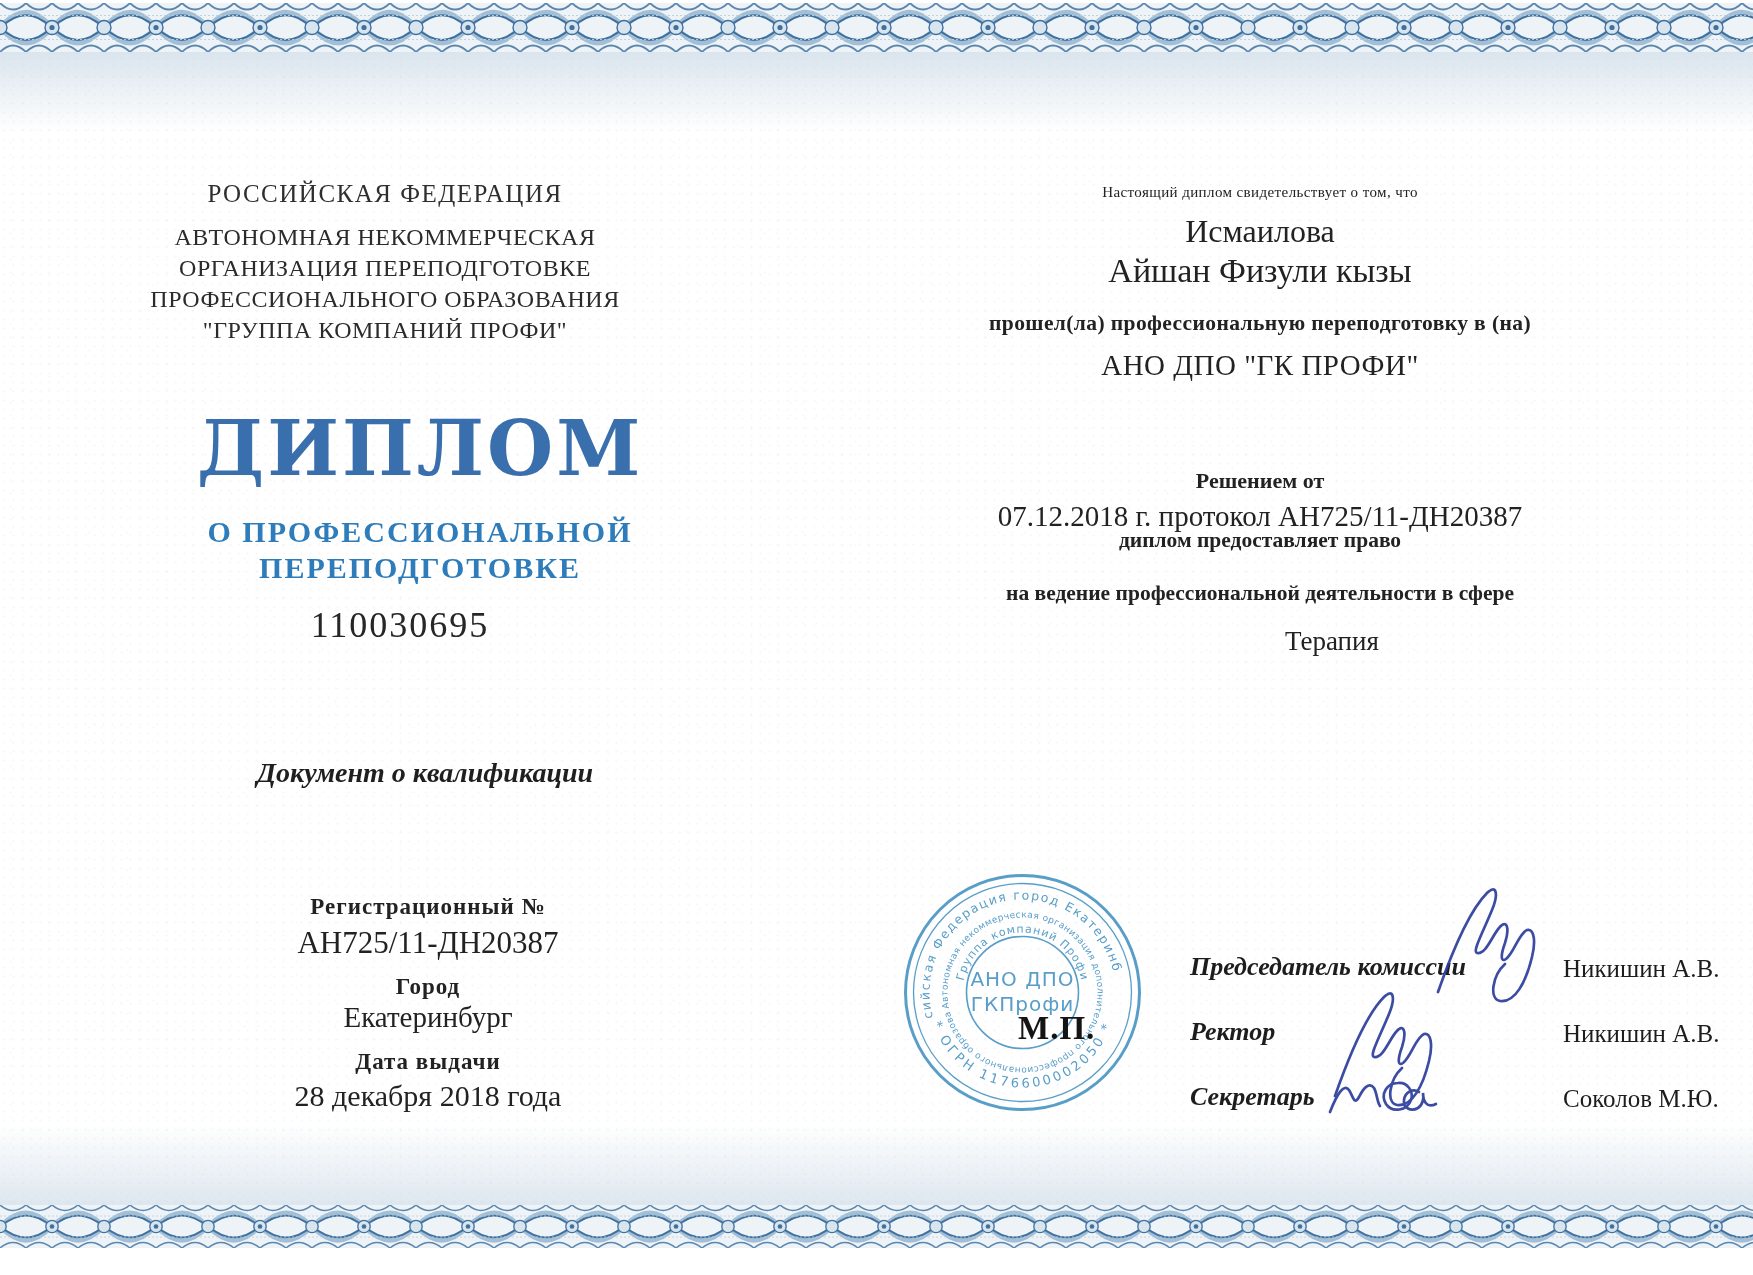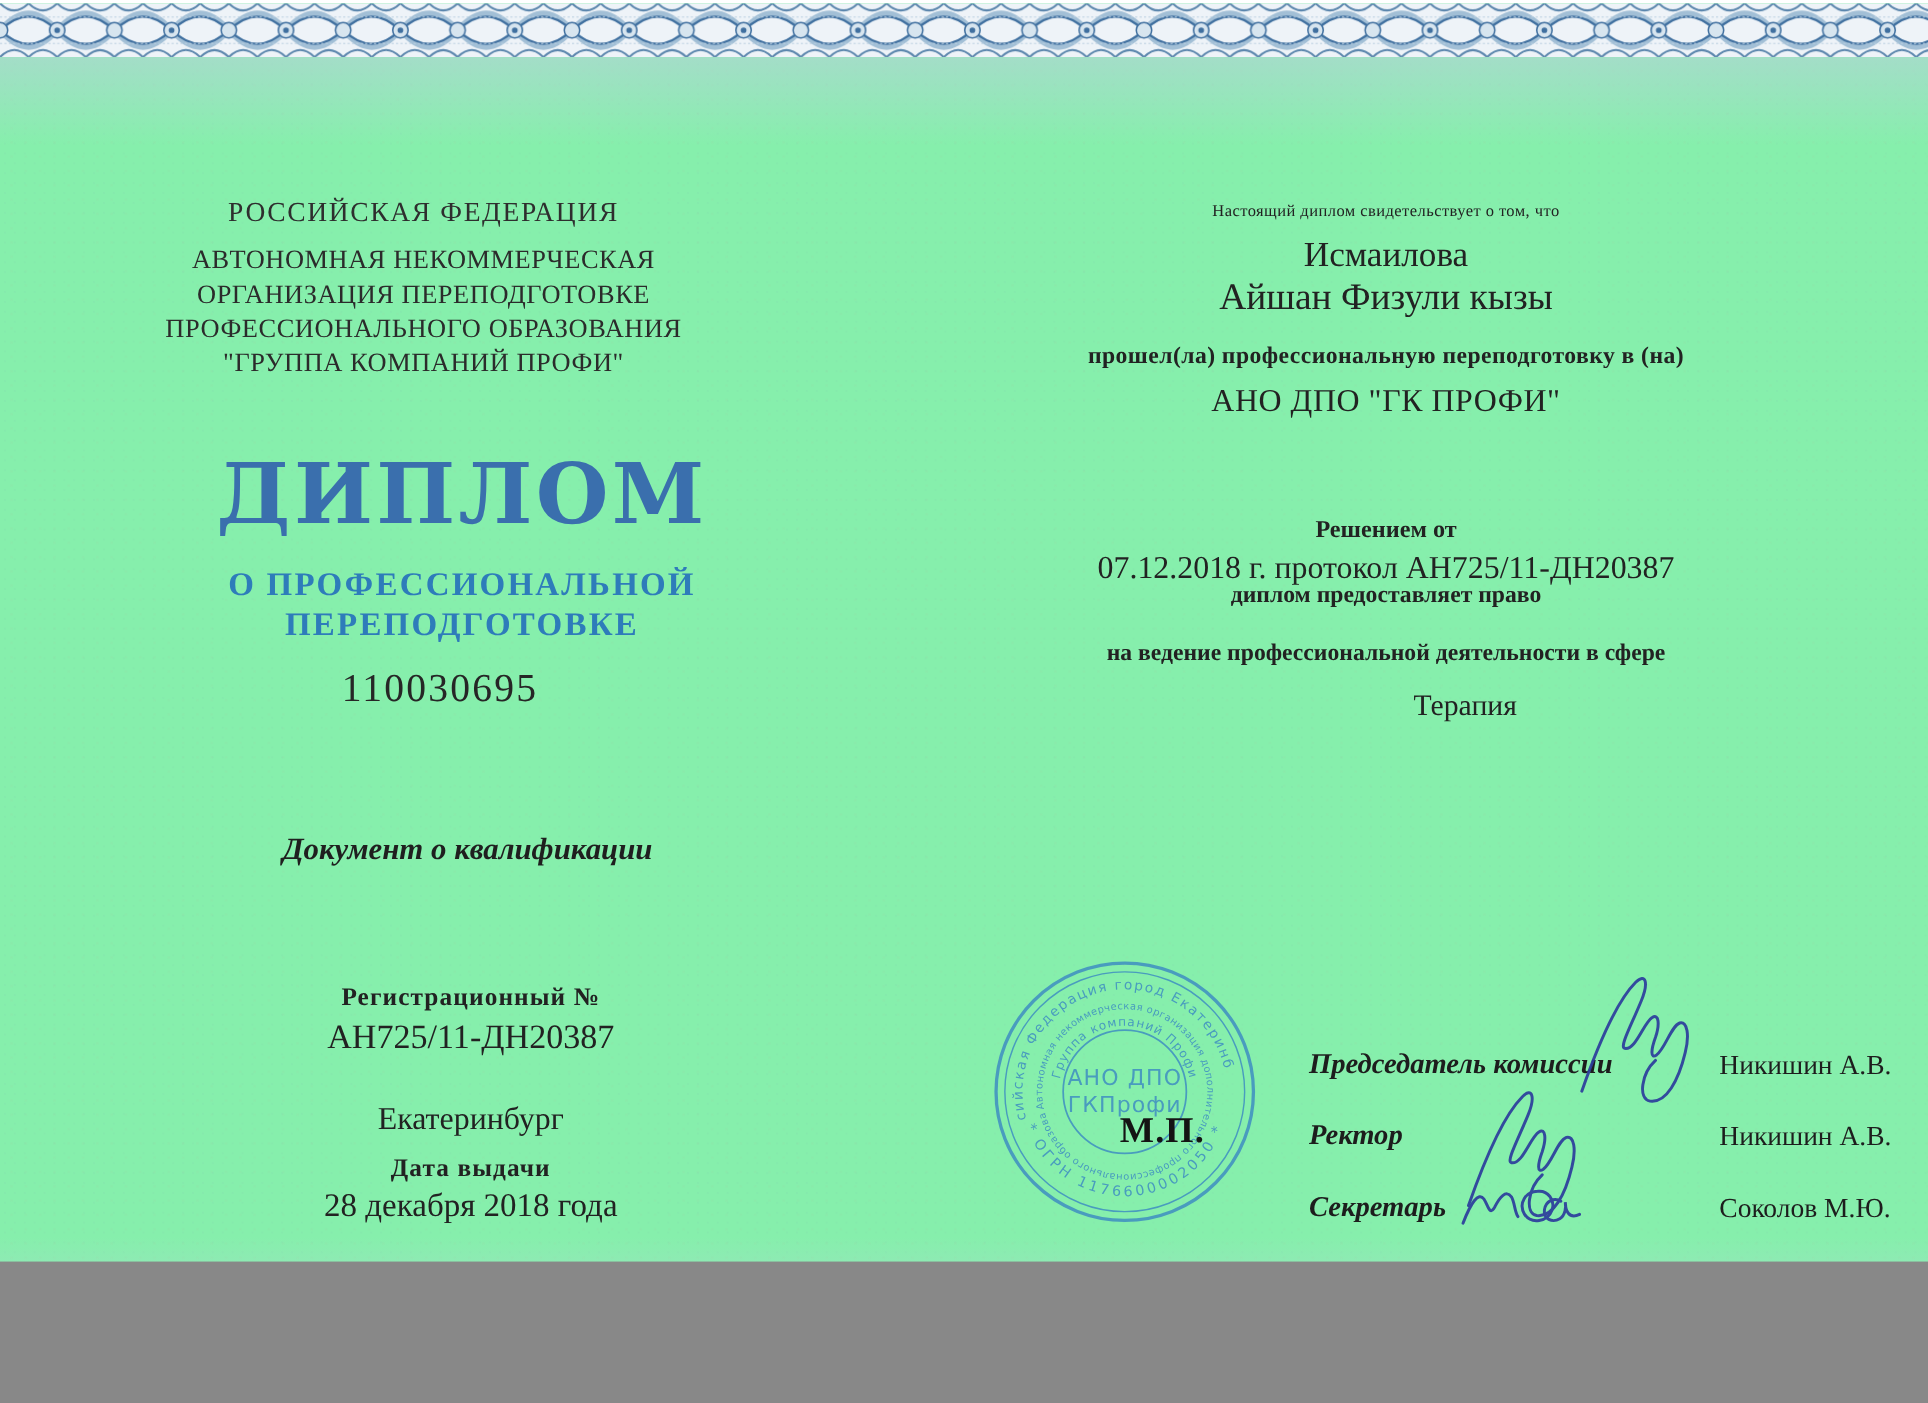--- a/index.html
+++ b/index.html
@@ -1,20 +1,20 @@
 <!DOCTYPE html>
 <html><head>
 <meta charset="utf-8">
 <style>
   html,body{margin:0;padding:0;background:#888;}
   .page{
     position:relative;
-    width:1753px;height:1147px;
+    width:1753px;height:1275px;
     margin:0 auto;
-    background:#86efac;
+    background:#ffffff;
     overflow:hidden;
     font-family:"Liberation Serif","DejaVu Serif",serif;
     color:#222;
   }
   .page::before{
     content:"";position:absolute;inset:0;pointer-events:none;
     background-image:
       radial-gradient(rgba(120,150,180,0.06) 1px, transparent 1.4px),
       radial-gradient(rgba(185,160,140,0.05) 1px, transparent 1.4px);
     background-size:9px 9px,13px 13px;
@@ -137,20 +137,21 @@
     <div>О ПРОФЕССИОНАЛЬНОЙ</div>
     <div>ПЕРЕПОДГОТОВКЕ</div>
   </div>
 
   <div class="abs dip-num">110030695</div>
 
   <div class="abs doc-qual">Документ о квалификации</div>
 
   <div class="abs reg-label">Регистрационный №</div>
   <div class="abs reg-value">АН725/11-ДН20387</div>
+  <div class="abs city-label">Город</div>
   <div class="abs city-value">Екатеринбург</div>
   <div class="abs date-label">Дата выдачи</div>
   <div class="abs date-value">28 декабря 2018 года</div>
 
   <div class="rcol statement">Настоящий диплом свидетельствует о том, что</div>
   <div class="rcol surname">Исмаилова</div>
   <div class="rcol fullname">Айшан Физули кызы</div>
   <div class="rcol completed">прошел(ла) профессиональную переподготовку в (на)</div>
   <div class="rcol institution">АНО ДПО "ГК ПРОФИ"</div>
   <div class="rcol decision-label">Решением от</div>

